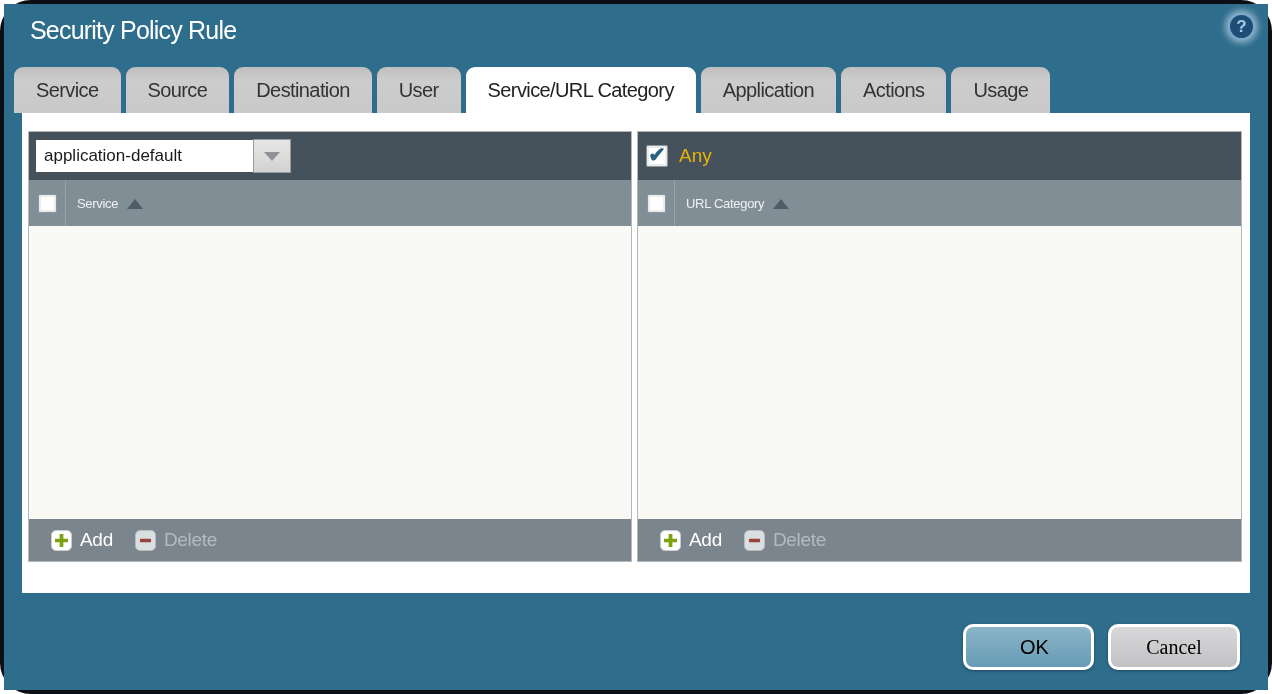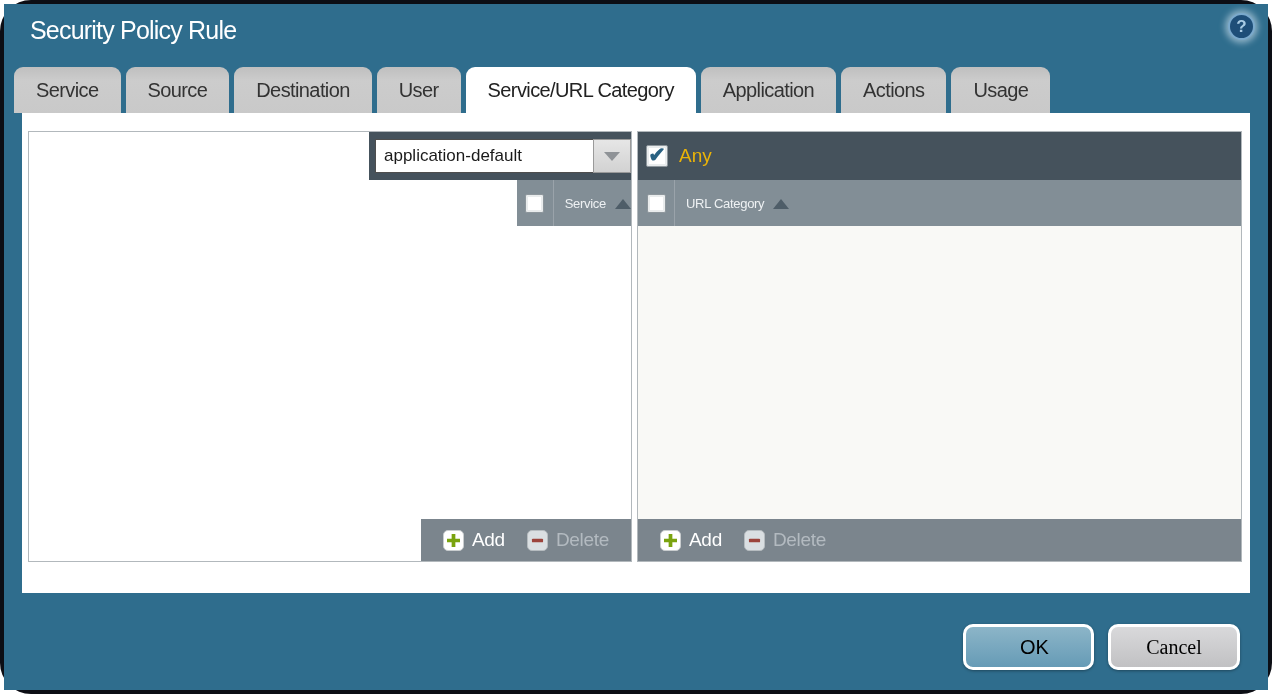--- a/index.html
+++ b/index.html
@@ -60,21 +60,21 @@
     position: absolute; left: 18px; top: 109px;
     width: 1228px; height: 480px;
     background: #ffffff;
     z-index: 1;
   }
   .panel {
     position: absolute; top: 18px; height: 431px;
     display: flex; flex-direction: column;
     border: 1px solid #b2b8bc;
   }
-  .panel.left  { left: 6px;   width: 604px; align-items: flex-end; }
+  .panel.left  { left: 6px;   width: 604px; }
   .panel.right { left: 615px; width: 605px; }
 
   .panel-top {
     height: 48px; flex: none;
     background: #45525c;
     display: flex; align-items: center;
   }
   .col-header {
     height: 46px; flex: none;
     background: #828e96;

